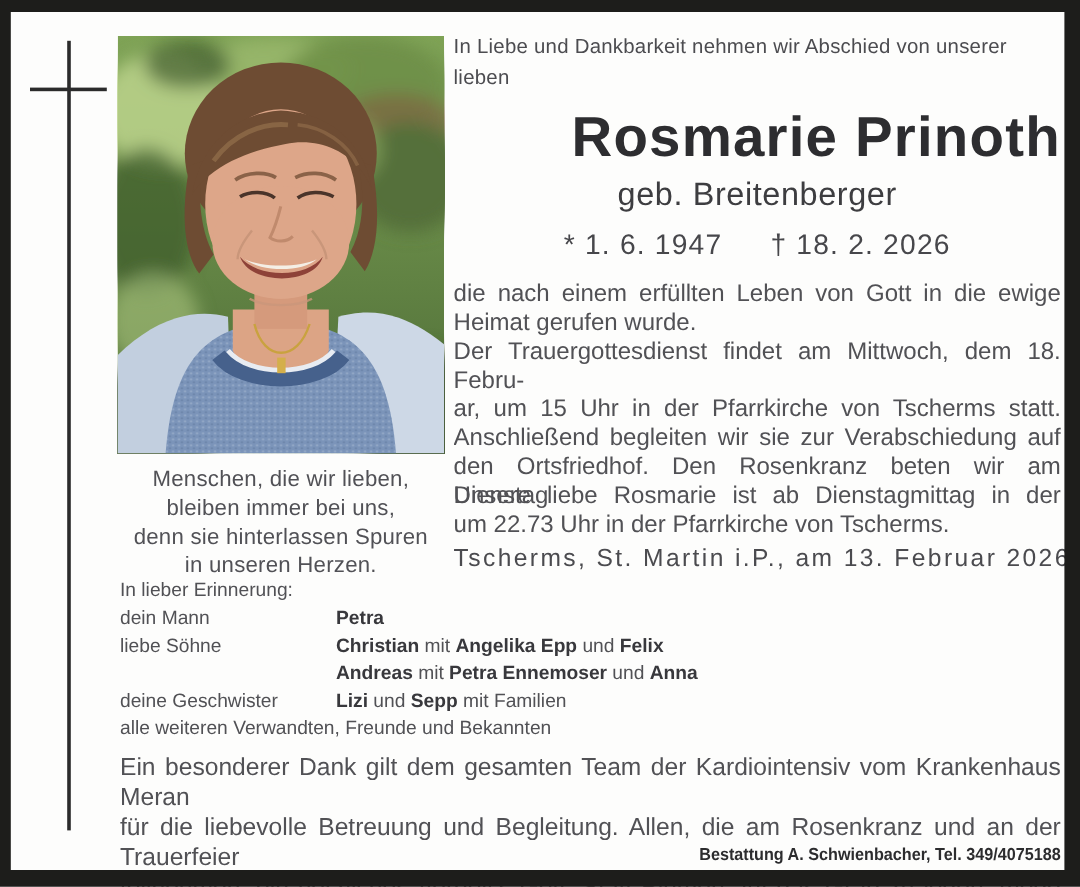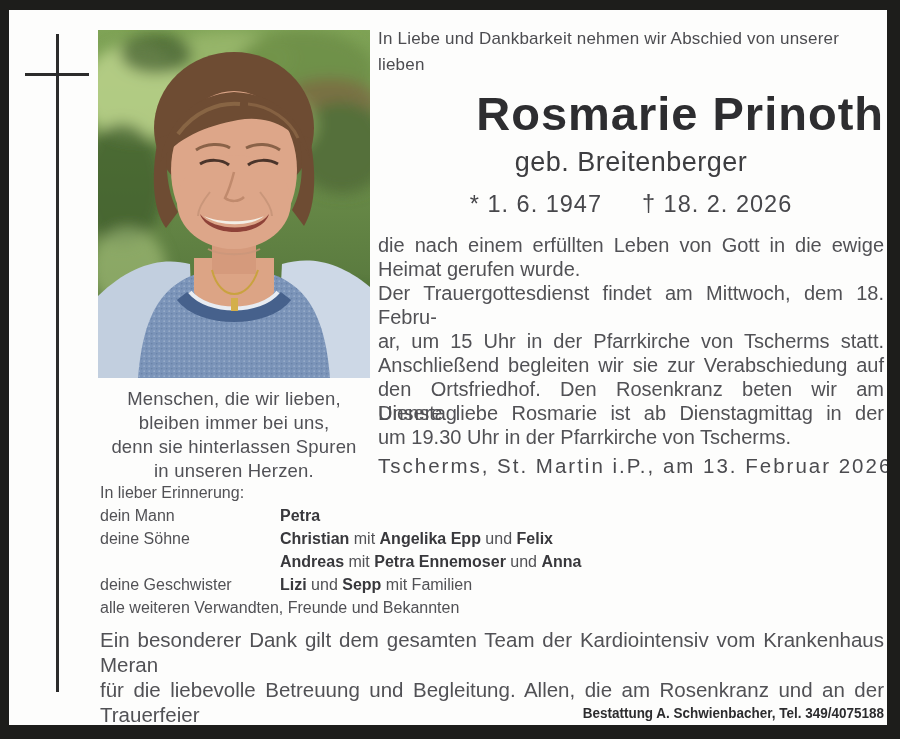--- a/index.html
+++ b/index.html
@@ -145,38 +145,38 @@
   </div>
   <div class="para p1 justify">
       <div class="line">die nach einem erfüllten Leben von Gott in die ewige</div>
       <div class="line">Heimat gerufen wurde.</div>
     </div>
   <div class="para p2 justify">
       <div class="line">Der Trauergottesdienst findet am Mittwoch, dem 18. Febru-</div>
       <div class="line">ar, um 15 Uhr in der Pfarrkirche von Tscherms statt.</div>
       <div class="line">Anschließend begleiten wir sie zur Verabschiedung auf</div>
       <div class="line">den Ortsfriedhof. Den Rosenkranz beten wir am Dienstag</div>
-      <div class="line">um 19.30 Uhr in der Pfarrkirche von Tscherms.</div>
+      <div class="line">um 22.73 Uhr in der Pfarrkirche von Tscherms.</div>
     </div>
   <div class="para p3 justify">
       <div class="line">Unsere liebe Rosmarie ist ab Dienstagmittag in der</div>
       <div class="line"></div>
     </div>
   <div class="dateline">Tscherms, St. Martin i.P., am 13. Februar 2026</div>
 </div>
 
 <div class="remembrance">
   <div class="rem-heading">In lieber Erinnerung:</div>
   <div>
       <div class="rem-row">
         <div class="rem-label">dein Mann</div>
         <div class="rem-value"><span class="bold">Petra</span></div>
       </div>
       <div class="rem-row">
-        <div class="rem-label">deine Söhne</div>
+        <div class="rem-label">liebe Söhne</div>
         <div class="rem-value"><span class="bold">Christian</span><span> mit </span><span class="bold">Angelika Epp</span><span> und </span><span class="bold">Felix</span></div>
       </div>
       <div class="rem-row">
         <div class="rem-label"></div>
         <div class="rem-value"><span class="bold">Andreas</span><span> mit </span><span class="bold">Petra Ennemoser</span><span> und </span><span class="bold">Anna</span></div>
       </div>
       <div class="rem-row">
         <div class="rem-label">deine Geschwister</div>
         <div class="rem-value"><span class="bold">Lizi</span><span> und </span><span class="bold">Sepp</span><span> mit Familien</span></div>
       </div>

